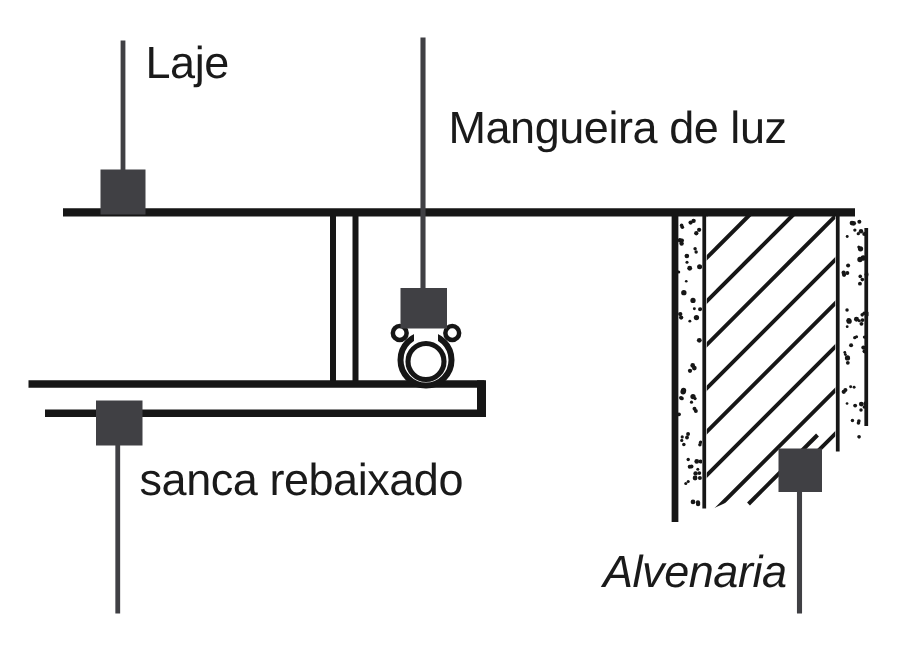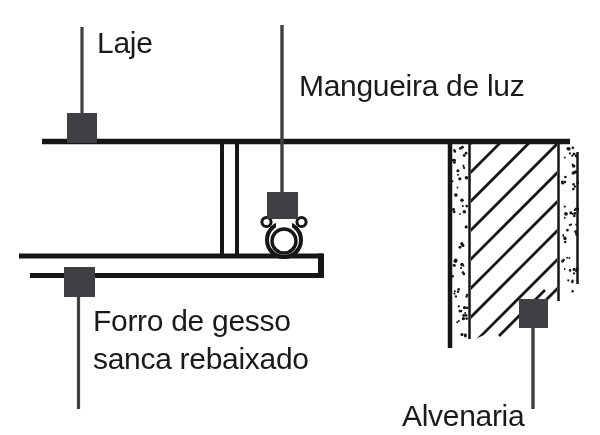--- a/index.html
+++ b/index.html
@@ -227,18 +227,17 @@
       <rect class="mk" x="64" y="267" width="31" height="30"></rect>
       <rect class="mk" x="519" y="299" width="29" height="29"></rect>
     </g>
   </svg>
 
   <div class="lbl" style="left:97px;top:27px;">Laje</div>
 
   <div class="lbl" style="left:299px;top:42px;margin-top:28px;">Mangueira de luz</div>
 
   <div class="lbl lbl-multi" style="left:93px;top:302px;">
-    <div>Forro de gesso</div>
     <div>sanca rebaixado</div>
   </div>
 
-  <div class="lbl" style="left:402px;top:400px;">Alvenaria</div>
+  <div class="lbl" style="left:402px;top:366px;font-style:italic;">Alvenaria</div>
 </div>
 
 </body></html>

